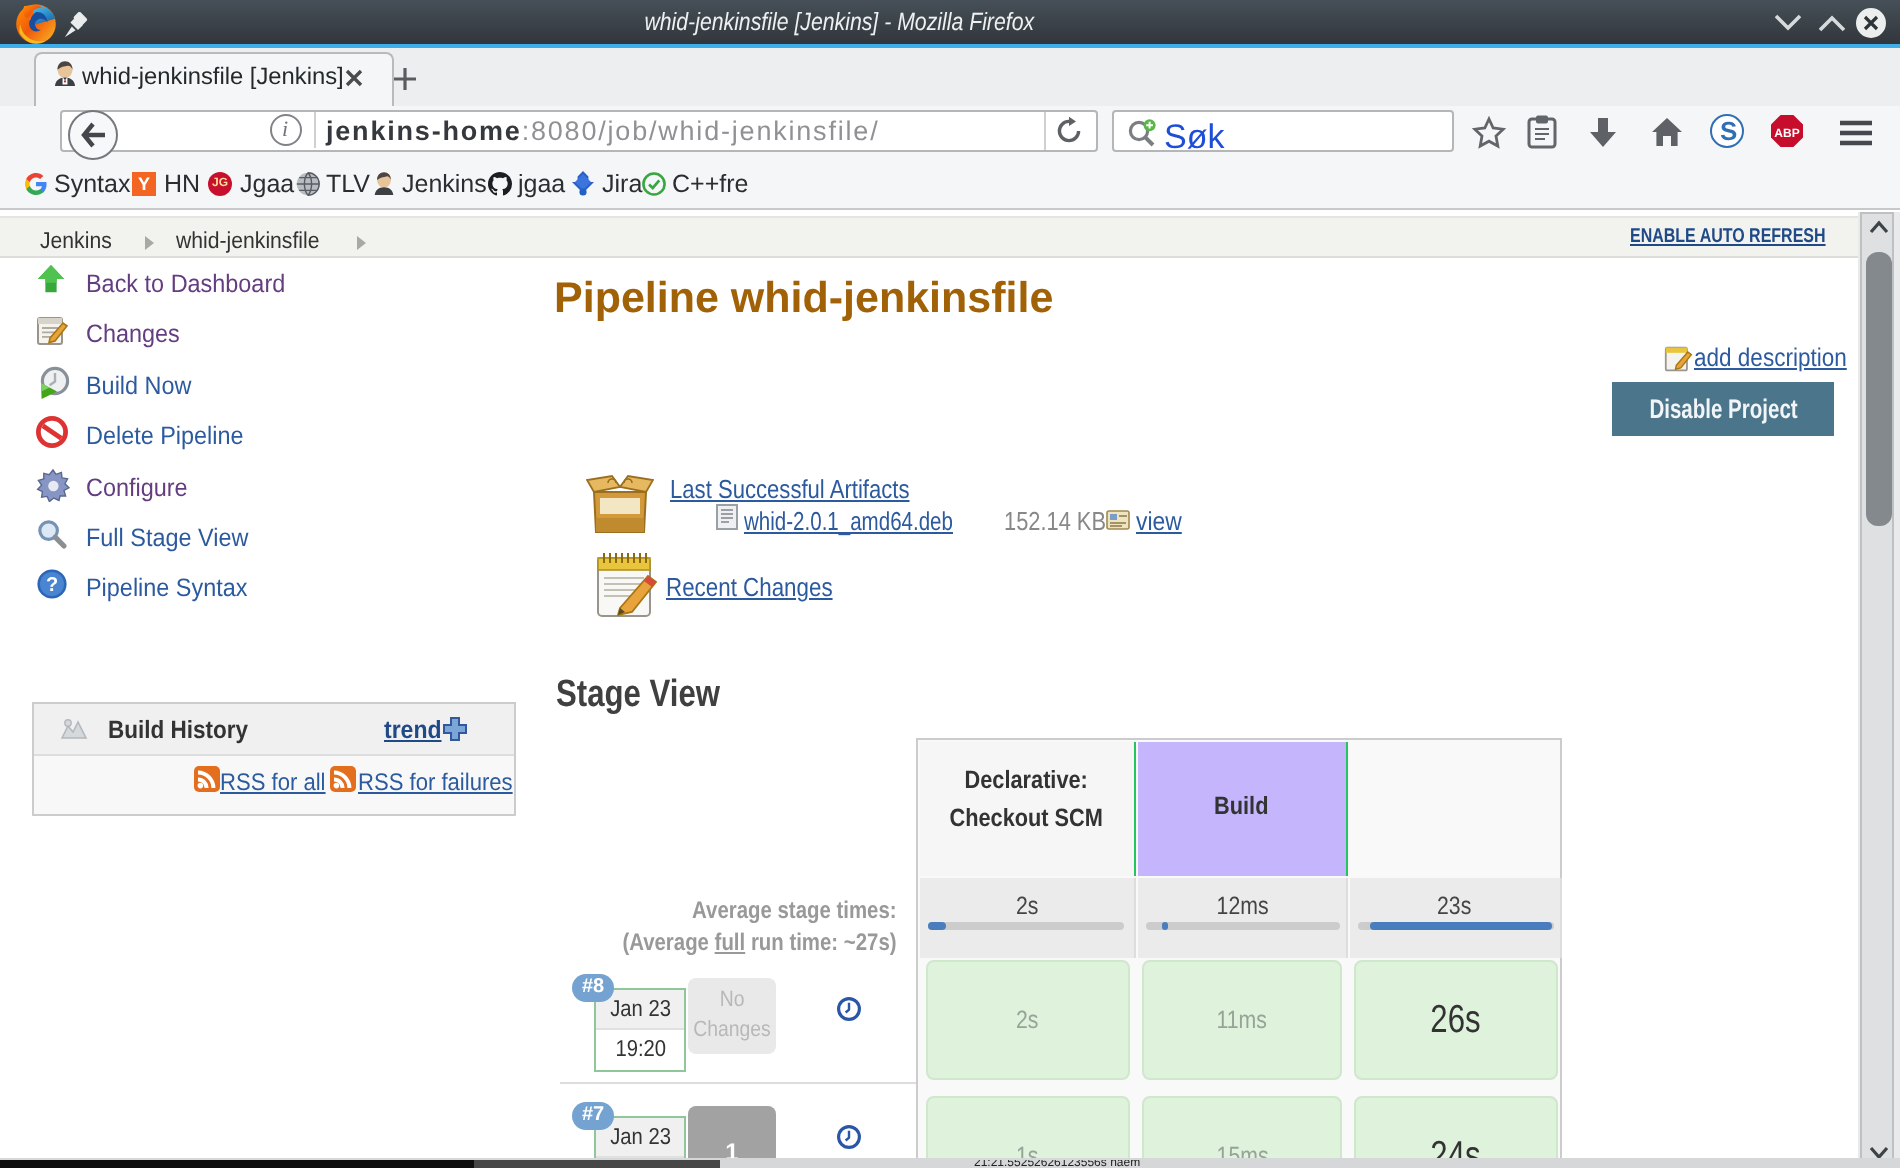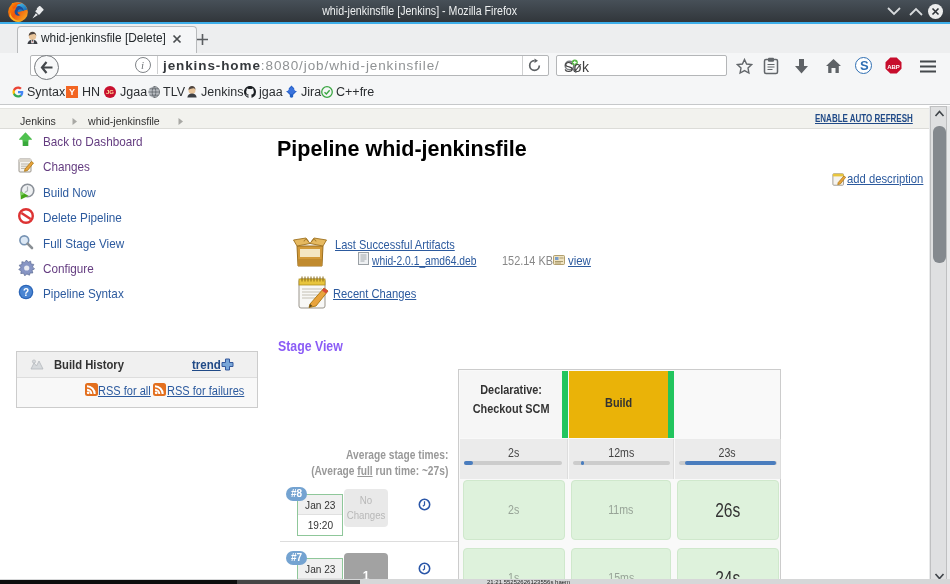--- a/index.html
+++ b/index.html
@@ -5,21 +5,21 @@
   * { margin:0; padding:0; box-sizing:border-box; }
   html,body { width:950px; height:584px; overflow:hidden; }
   body { font-family:"Liberation Sans", sans-serif; position:relative; background:#fff; }
   .abs { position:absolute; }
 
   
   #titlebar { position:absolute; left:0; top:0; width:950px; height:22px;
     background:linear-gradient(#475058,#31363b); }
   #blueline { position:absolute; left:0; top:22px; width:950px; height:2px; background:#3daee9; }
   #titletext { position:absolute; top:4px; left:0; width:839px; text-align:center;
-    color:#eef0f1; font-size:12.5px; }
+    color:#eef0f1; font-size:12.5px;font-style:italic; }
 
   
   #tabbar { position:absolute; left:0; top:24px; width:950px; height:29px; background:#edeeef; }
   #tab { position:absolute; left:17px; top:2px; width:180px; height:27px;
     background:#f5f6f7; border:1px solid #b8babc; border-bottom:none;
     border-radius:4px 4px 0 0; }
   #tabtext { position:absolute; left:41px; top:7px; font-size:11.9px; color:#24292c; white-space:nowrap; }
 
   
   #navbar { position:absolute; left:0; top:53px; width:950px; height:27px; background:#f5f6f7; }
@@ -45,21 +45,21 @@
   .purple { color:#643c80; }
 
   
   .task { position:relative; height:25.4px; }
   .ticon { position:absolute; left:18px; top:0px; }
   .task a { position:absolute; left:43px; top:3px; display:inline-block; transform:scaleX(0.93); transform-origin:0 50%; white-space:nowrap; text-decoration:none; }
 
   
   #stagetable { position:absolute; left:458px; top:263px; width:323px; height:440px;
     border:1px solid #ccc; background:#f9f9f9; }
-  .shead { position:absolute; top:1px; height:67px; border-right:6px solid #22c55e;
+  .shead { position:absolute; top:1px; height:67px; border-right:1px solid #22c55e;
     font-size:12.5px; font-weight:bold; color:#333; text-align:center; line-height:19px;
     transform:scaleX(1); }
   .shead span { display:inline-block; transform:scaleX(0.87); transform-origin:50% 50%; white-space:nowrap; }
   .savg { position:absolute; top:69px; height:40px; background:#ebebeb;
     border-right:1px solid #ddd; text-align:center; font-size:12.5px; color:#444; padding-top:7px; }
   .savg span { display:inline-block; transform:scaleX(0.85); white-space:nowrap; }
   .sbarbg { position:absolute; top:91px; height:4px; background:#ccc; border-radius:2px; }
   .sbarfill { height:4px; background:#4a7dbe; border-radius:2px; }
   .gcell { position:absolute; background:#def2dc; border:1px solid #cfe8cc; border-radius:4px;
     text-align:center; }
@@ -138,21 +138,21 @@
     <div class="abs" style="left:26px;top:6px;width:13px;height:13px;">
       <svg width="13" height="13" viewBox="0 0 16 16">
         <ellipse cx="8" cy="6.2" rx="4.6" ry="5" fill="#e8c49a"></ellipse>
         <path d="M3.4 6 C3.2 2.8 5.5 0.8 8 0.8 C10.5 0.8 12.8 2.8 12.6 6 C12 4.2 10.8 3.4 9.6 3.6 C7.6 4 5.4 4.2 3.4 6 Z" fill="#4e4540"></path>
         <path d="M1.8 16 C2.2 12.6 4.6 10.8 8 10.8 C11.4 10.8 13.8 12.6 14.2 16 Z" fill="#3c3f44"></path>
         <path d="M6.5 10.5 L8 12.5 L9.5 10.5 L9.5 15 L6.5 15 Z" fill="#fff"></path>
         <circle cx="8" cy="13.2" r="0.7" fill="#a33"></circle>
       </svg>
     </div>
 
-    <div id="tabtext">whid-jenkinsfile [Delete]</div>
+    <div id="tabtext">whid-jenkinsfile [Jenkins]</div>
     <svg class="abs" style="left:172px;top:10px;" width="10" height="10" viewBox="0 0 10 10">
       <path d="M1.5 1.5 L8.5 8.5 M8.5 1.5 L1.5 8.5" stroke="#4a4d50" stroke-width="1.7"></path>
     </svg>
     <svg class="abs" style="left:196px;top:9px;" width="13" height="13" viewBox="0 0 13 13">
       <path d="M6.5 1 L6.5 12 M1 6.5 L12 6.5" stroke="#5a5d60" stroke-width="1.6"></path>
     </svg>
   </div>
 
   <div id="navbar">
     <div id="urlbar"></div>
@@ -169,21 +169,21 @@
     <div class="abs" style="left:141px;top:6px;font-size:11px;color:#707478;font-style:italic;font-family:'Liberation Serif',serif;">i</div>
     <div class="abs" style="left:157px;top:3px;width:1px;height:18px;background:#cfd0d1;"></div>
     <div class="abs" style="left:163px;top:5px;font-size:13.5px;color:#8f9294;letter-spacing:0.9px;"><b style="color:#35393d;font-weight:bold;">jenkins-home</b>:8080/job/whid-jenkinsfile/</div>
     <div id="searchbar"></div>
     <svg class="abs" style="left:563px;top:6px;" width="17" height="16" viewBox="0 0 17 16">
       <circle cx="6.5" cy="6.5" r="4.3" stroke="#7b7e82" stroke-width="1.6" fill="none"></circle>
       <path d="M9.8 9.8 L13.5 13.5" stroke="#7b7e82" stroke-width="2"></path>
       <circle cx="11.8" cy="3.6" r="3" fill="#57b846"></circle>
       <path d="M11.8 1.9 L11.8 5.3 M10.1 3.6 L13.5 3.6" stroke="#fff" stroke-width="1"></path>
     </svg>
-    <div class="abs" style="left:564px;top:6px;font-size:14px;color:#404040;">Søk</div>
+    <div class="abs" style="left:582px;top:6px;font-size:17px;color:#1d4ed8;">Søk</div>
     <svg class="abs" style="left:736px;top:5px;" width="17" height="17" viewBox="0 0 17 17">
       <path d="M8.5 1.5 L10.6 6 L15.6 6.6 L12 10 L12.9 15 L8.5 12.6 L4.1 15 L5 10 L1.4 6.6 L6.4 6 Z" fill="none" stroke="#62666a" stroke-width="1.4"></path>
     </svg>
     <svg class="abs" style="left:763px;top:4px;" width="16" height="18" viewBox="0 0 16 18">
       <rect x="1.5" y="2.5" width="13" height="14" rx="1.5" fill="none" stroke="#62666a" stroke-width="1.5"></rect>
       <rect x="5" y="0.8" width="6" height="4" rx="1" fill="#62666a"></rect>
       <path d="M4.5 7.5 h7 M4.5 10 h7 M4.5 12.5 h5" stroke="#62666a" stroke-width="1.1"></path>
     </svg>
     <svg class="abs" style="left:794px;top:5px;" width="15" height="17" viewBox="0 0 15 17">
       <path d="M5 1 L10 1 L10 8 L14 8 L7.5 15.5 L1 8 L5 8 Z" fill="#5e6266"></path>
@@ -294,32 +294,32 @@
         <a class="blue">Build Now</a>
       </div>
       <div class="task">
         <svg class="ticon" width="16" height="16" viewBox="0 0 16 16">
           <circle cx="8" cy="8" r="6.8" fill="#fff" stroke="#d33" stroke-width="2.4"></circle>
           <path d="M3.4 4.9 L12.6 11.1" stroke="#d33" stroke-width="2.4"></path>
         </svg>
         <a class="blue">Delete Pipeline</a>
       </div>
       <div class="task">
+        <svg class="ticon" width="17" height="17" viewBox="0 0 17 17">
+          <path d="M8.5 1 L10 3.2 L12.7 2.2 L13 5 L15.8 5.4 L14.5 7.9 L16.5 9.9 L14 11.2 L14.8 14 L12 14 L11.5 16.2 L8.9 15 L6.7 16.8 L5.6 14.2 L2.8 14.6 L3.2 11.8 L0.8 10.6 L2.8 8.6 L1.2 6.2 L3.9 5.5 L3.9 2.7 L6.6 3.4 L8.5 1 Z" fill="#8795c4" stroke="#5a6890" stroke-width="0.7"></path>
+          <circle cx="8.7" cy="9" r="2.6" fill="#e8eaf2"></circle>
+        </svg>
+        <a class="purple">Configure</a>
+      </div>
+      <div class="task">
         <svg class="ticon" width="16" height="16" viewBox="0 0 16 16">
           <circle cx="6.3" cy="6.3" r="4.4" fill="#dce8f5" stroke="#7793b3" stroke-width="1.6"></circle>
           <path d="M9.6 9.6 L14 14" stroke="#8a8f94" stroke-width="2.6" stroke-linecap="round"></path>
         </svg>
         <a class="blue">Full Stage View</a>
-      </div>
-      <div class="task">
-        <svg class="ticon" width="17" height="17" viewBox="0 0 17 17">
-          <path d="M8.5 1 L10 3.2 L12.7 2.2 L13 5 L15.8 5.4 L14.5 7.9 L16.5 9.9 L14 11.2 L14.8 14 L12 14 L11.5 16.2 L8.9 15 L6.7 16.8 L5.6 14.2 L2.8 14.6 L3.2 11.8 L0.8 10.6 L2.8 8.6 L1.2 6.2 L3.9 5.5 L3.9 2.7 L6.6 3.4 L8.5 1 Z" fill="#8795c4" stroke="#5a6890" stroke-width="0.7"></path>
-          <circle cx="8.7" cy="9" r="2.6" fill="#e8eaf2"></circle>
-        </svg>
-        <a class="purple">Configure</a>
       </div>
       <div class="task">
         <svg class="ticon" width="16" height="16" viewBox="0 0 16 16">
           <circle cx="8" cy="8" r="7.3" fill="#2c66b8"></circle>
           <circle cx="8" cy="8" r="6" fill="#4a85d2"></circle>
           <text x="8" y="11.6" text-anchor="middle" font-size="10" font-weight="bold" fill="#fff" font-family="Liberation Sans">?</text>
         </svg>
         <a class="blue">Pipeline Syntax</a>
       </div>
     </div>
@@ -329,46 +329,47 @@
         <svg class="abs" style="left:13px;top:6px;" width="14" height="12" viewBox="0 0 14 12">
           <path d="M1 11 L4 5 L6.5 8 L9 3 L13 11 Z" fill="#d6d9dc" stroke="#b4b8bc" stroke-width="0.8"></path>
           <circle cx="4" cy="3.5" r="1.6" fill="#d6d9dc" stroke="#b4b8bc" stroke-width="0.7"></circle>
         </svg>
         <span class="abs cx" style="left:37px;top:6px;font-size:12.5px;font-weight:bold;color:#333;transform:scaleX(0.9);">Build History</span>
         <a class="abs cx" style="left:175px;top:6px;font-size:12.5px;font-weight:bold;color:#204a87;transform:scaleX(0.92);">trend</a>
         <svg class="abs" style="left:204px;top:6px;" width="13" height="13" viewBox="0 0 13 13">
           <path d="M4.5 1 h4 v3.5 H12 v4 H8.5 V12 h-4 V8.5 H1 v-4 h3.5 Z" fill="#7aa7d8" stroke="#34589c" stroke-width="1"></path>
         </svg>
       </div>
-      <div style="position:absolute;left:4px;top:26px;width:100%;height:30px;">
+      <div style="position:absolute;left:16px;top:26px;width:100%;height:30px;">
         <svg class="abs" style="left:64px;top:5px;" width="13" height="13" viewBox="0 0 13 13">
           <rect width="13" height="13" rx="2.5" fill="#e36f1e"></rect>
           <circle cx="3.2" cy="9.8" r="1.4" fill="#fff"></circle>
           <path d="M2 5.7 a5.3 5.3 0 0 1 5.3 5.3 h-2 a3.3 3.3 0 0 0 -3.3 -3.3 Z" fill="#fff"></path>
           <path d="M2 2.3 a8.7 8.7 0 0 1 8.7 8.7 h-2 a6.7 6.7 0 0 0 -6.7 -6.7 Z" fill="#fff"></path>
         </svg>
         <a class="abs blue" style="left:77px;top:6px;font-size:12px;white-space:nowrap;display:inline-block;transform:scaleX(0.92);transform-origin:0 50%;">RSS for all</a>
         <svg class="abs" style="left:132px;top:5px;" width="13" height="13" viewBox="0 0 13 13">
           <rect width="13" height="13" rx="2.5" fill="#e36f1e"></rect>
           <circle cx="3.2" cy="9.8" r="1.4" fill="#fff"></circle>
           <path d="M2 5.7 a5.3 5.3 0 0 1 5.3 5.3 h-2 a3.3 3.3 0 0 0 -3.3 -3.3 Z" fill="#fff"></path>
           <path d="M2 2.3 a8.7 8.7 0 0 1 8.7 8.7 h-2 a6.7 6.7 0 0 0 -6.7 -6.7 Z" fill="#fff"></path>
         </svg>
         <a class="abs blue" style="left:146px;top:6px;font-size:12px;white-space:nowrap;display:inline-block;transform:scaleX(0.92);transform-origin:0 50%;">RSS for failures</a>
       </div>
     </div>
 
-    <h1 class="abs" style="left:277px;top:31px;font-size:21.5px;color:#000000;font-family:'Liberation Sans',sans-serif;">Pipeline whid-jenkinsfile</h1>
+    <h1 class="abs" style="left:277px;top:31px;font-size:21.5px;color:#a16207;font-family:'Liberation Sans',sans-serif;">Pipeline whid-jenkinsfile</h1>
 
     <svg class="abs" style="left:832px;top:66px;" width="15" height="15" viewBox="0 0 17 17">
       <rect x="1" y="2" width="12" height="13" rx="1" fill="#f5f3ee" stroke="#9a958c" stroke-width="1"></rect>
       <rect x="1" y="2" width="12" height="3" fill="#e8c53d"></rect>
       <path d="M7 12 L13.5 4.5 L15.5 6 L9.5 13.5 L6.5 14.3 Z" fill="#e8a33d" stroke="#a9760f" stroke-width="0.8"></path>
     </svg>
     <a class="abs blue" style="left:847px;top:65px;font-size:12.8px;white-space:nowrap;display:inline-block;transform:scaleX(0.88);transform-origin:0 50%;">add description</a>
+    <div class="abs" style="left:806px;top:85px;width:111px;height:27px;background:#4b758b;color:#f2f5f7;font-size:13.5px;font-weight:bold;text-align:center;line-height:27px;"><span class="cxc" style="transform:scaleX(0.76);">Disable Project</span></div>
 
     <svg class="abs" style="left:293px;top:131px;" width="34" height="31" viewBox="0 0 34 31">
       <path d="M4 9 L30 9 L29 29 L5 29 Z" fill="#d29a3a"></path>
       <path d="M4 9 L30 9 L29 29 L5 29 Z" fill="none" stroke="#9c6f1e" stroke-width="1"></path>
       <rect x="7" y="12" width="20" height="8" fill="#f3e6c3"></rect>
       <path d="M4 9 L0.5 3 L13 1 L17 6.5 Z" fill="#e6b960" stroke="#9c6f1e" stroke-width="0.9"></path>
       <path d="M30 9 L33.5 3 L21 1 L17 6.5 Z" fill="#e6b960" stroke="#9c6f1e" stroke-width="0.9"></path>
       <path d="M11 4.5 a2 2 0 0 1 4 0 M19 4.5 a2 2 0 0 1 4 0" stroke="#9c6f1e" stroke-width="0.8" fill="none"></path>
       <path d="M5 22 L29 22 L29 29 L5 29 Z" fill="#c08a2e"></path>
     </svg>
@@ -392,25 +393,25 @@
       <g stroke="#8a6a10" stroke-width="1">
         <path d="M6 1.5 v5 M9 1.5 v5 M12 1.5 v5 M15 1.5 v5 M18 1.5 v5 M21 1.5 v5 M24 1.5 v5 M27 1.5 v5"></path>
       </g>
       <path d="M6 14 h20 M6 17 h20 M6 20 h20 M6 23 h14" stroke="#c4c0b4" stroke-width="1"></path>
       <path d="M14 29 L28 13 L32 16 L20 31 L13 32.5 Z" fill="#e8a33d" stroke="#a9760f" stroke-width="0.9"></path>
       <path d="M28 13 L32 16 L30 18.5 L26 15.5 Z" fill="#d84a3a"></path>
       <path d="M14 29 L16.5 31 L13 32.5 Z" fill="#5a4a20"></path>
     </svg>
     <a class="abs blue cx" style="left:333px;top:180px;font-size:13px;transform:scaleX(0.86);">Recent Changes</a>
 
-    <div class="abs" style="left:278px;top:231px;font-size:15px;font-weight:bold;color:#8b5cf6;"><span class="cx" style="transform:scaleX(0.82);">Stage View</span></div>
+    <div class="abs" style="left:278px;top:231px;font-size:19px;font-weight:bold;color:#404040;"><span class="cx" style="transform:scaleX(0.82);">Stage View</span></div>
 
     <div id="stagetable">
       <div class="shead" style="left:1px;width:108px;background:#f6f6f6;padding-top:10px;"><span>Declarative:<br>Checkout SCM</span></div>
-      <div class="shead" style="left:110px;width:105px;background:#eab308;padding-top:23px;"><span>Build</span></div>
+      <div class="shead" style="left:110px;width:105px;background:#c4b5fd;padding-top:23px;"><span>Build</span></div>
       <div class="savg" style="left:1px;width:108px;"><span>2s</span></div>
       <div class="savg" style="left:110px;width:105px;"><span>12ms</span></div>
       <div class="savg" style="left:216px;width:106px;"><span>23s</span></div>
       <div class="sbarbg" style="left:5px;width:98px;">
         <div class="sbarfill" style="width:9px;"></div>
       </div>
       <div class="sbarbg" style="left:114px;width:97px;">
         <div class="sbarfill" style="width:3px;margin-left:8px;"></div>
       </div>
       <div class="sbarbg" style="left:220px;width:98px;">

